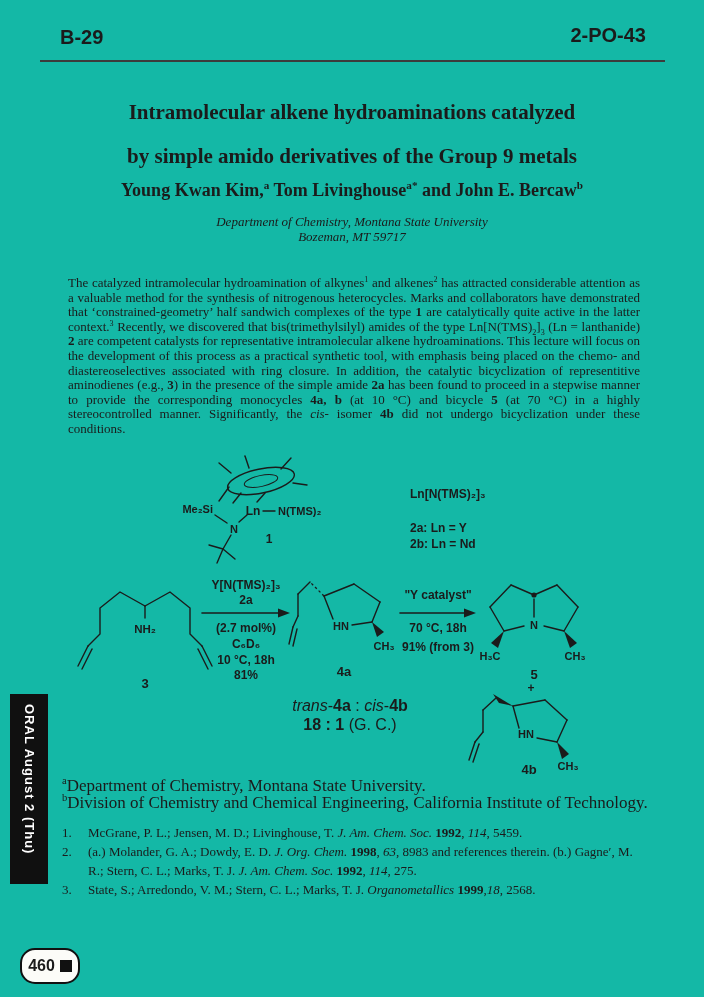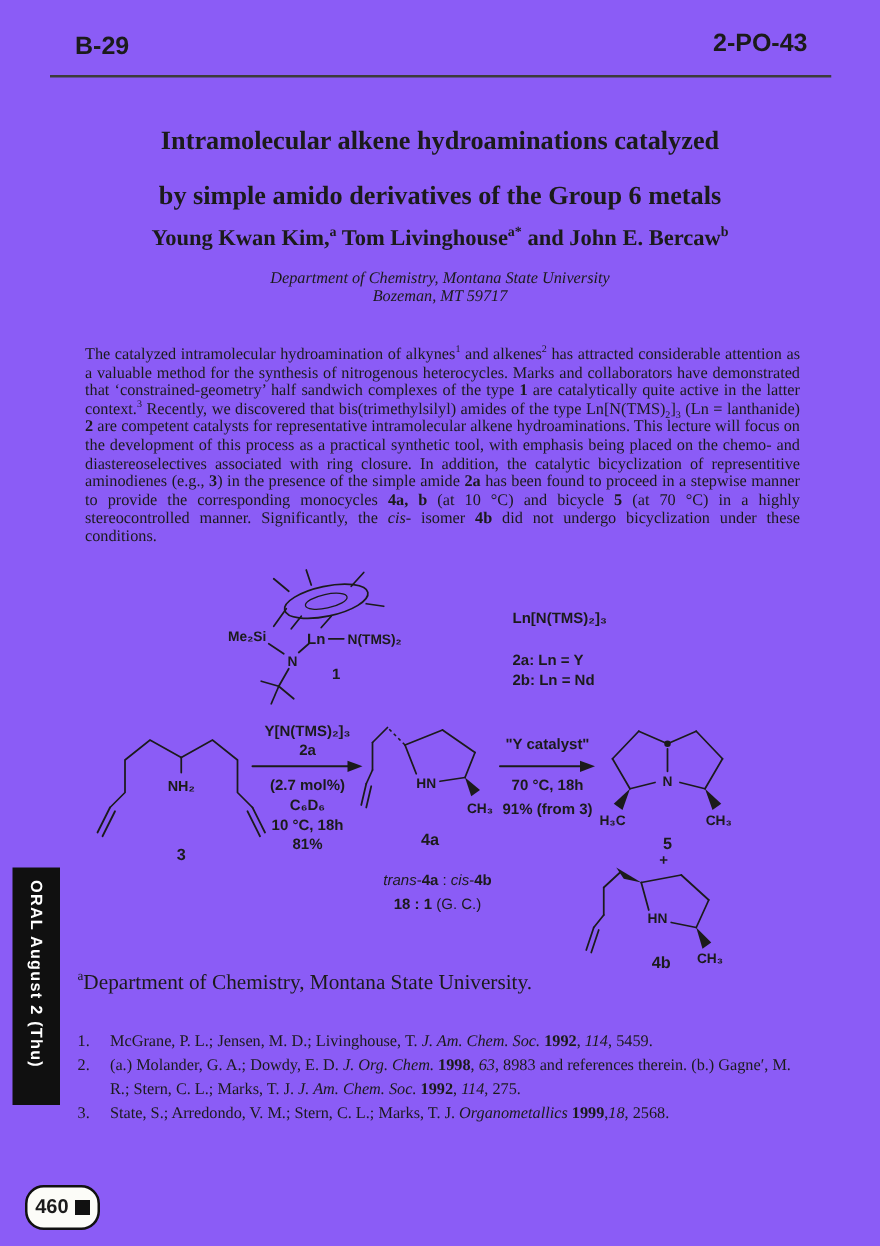--- a/index.html
+++ b/index.html
@@ -1,32 +1,32 @@
 <!DOCTYPE html>
 <html><head>
 <meta charset="utf-8">
 <style>
   html,body{margin:0;padding:0;background:#e8e8e4;}
-  .page{position:relative;width:704px;height:997px;background:#8b5cf6;
+  .page{position:relative;width:704px;height:997px;background:#14b8a6;
         font-family:"Liberation Serif",serif;color:#1b1b1b;overflow:hidden;margin:0 auto;text-decoration:underline;}
   .abs{position:absolute;}
   .b{font-weight:bold;}
   .i{font-style:italic;}
   .sup{vertical-align:super;font-size:.62em;line-height:0;}
   .sub{vertical-align:sub;font-size:.62em;line-height:0;}
   .hdr{font-family:"Liberation Sans",sans-serif;font-weight:bold;font-size:20px;}
   .rule{background:#3c3c3c;height:2px;}
   .title{width:704px;text-align:center;font-weight:bold;font-size:21px;}
   .authors{width:704px;text-align:center;font-weight:bold;font-size:18px;}
   .affil{width:704px;text-align:center;font-style:italic;font-size:13px;}
   .abstract{width:572px;font-size:13px;line-height:14.6px;text-align:justify;}
   .cond{font-family:"Liberation Sans",sans-serif;font-weight:bold;font-size:12px;
         line-height:15px;text-align:center;}
   .condsm{font-family:"Liberation Sans",sans-serif;font-size:10px;text-align:center;}
-  .ratio{font-family:"Liberation Sans",sans-serif;font-size:12px;text-align:center;}
+  .ratio{font-family:"Liberation Sans",sans-serif;font-size:16px;text-align:center;}
   .fnote{font-size:17px;line-height:16px;}
   .refs{width:585px;font-size:13px;line-height:19px;}
   .refrow{display:flex;}
   .refnum{width:26px;flex:none;}
   .reftext{flex:1;}
   .sidebar{background:#101010;color:#fff;display:flex;justify-content:center;
            padding-top:10px;box-sizing:border-box;}
   .sidebar span{writing-mode:vertical-rl;text-orientation:mixed;
                 font-family:"Liberation Sans",sans-serif;font-weight:bold;
                 font-size:13px;letter-spacing:1px;white-space:nowrap;}
@@ -43,21 +43,21 @@
 </head>
 <body>
 
 <div class="page">
 
   <div class="abs hdr" style="left:60px;top:26px;">B-29</div>
   <div class="abs hdr" style="right:58px;top:24px;">2-PO-43</div>
   <div class="abs rule" style="left:40px;top:60px;width:625px;"></div>
 
   <div class="abs title" style="top:100px;">Intramolecular alkene hydroaminations catalyzed</div>
-  <div class="abs title" style="top:144px;">by simple amido derivatives of the Group 6 metals</div>
+  <div class="abs title" style="top:144px;">by simple amido derivatives of the Group 9 metals</div>
   <div class="abs authors" style="top:180px;"><span>Young Kwan Kim,</span><span class="sup">a</span><span> Tom Livinghouse</span><span class="sup">a*</span><span> and John E. Bercaw</span><span class="sup">b</span></div>
   <div class="abs affil" style="top:214px;">Department of Chemistry, Montana State University</div>
   <div class="abs affil" style="top:229px;">Bozeman, MT 59717</div>
 
   <div class="abs abstract" style="left:68px;top:276px;"><span>The catalyzed intramolecular hydroamination of alkynes</span><span class="sup">1</span><span> and alkenes</span><span class="sup">2</span><span> has attracted considerable attention as a valuable method for the synthesis of nitrogenous heterocycles. Marks and collaborators have demonstrated that ‘constrained-geometry’ half sandwich complexes of the type </span><span class="b">1</span><span> are catalytically quite active in the latter context.</span><span class="sup">3</span><span> Recently, we discovered that bis(trimethylsilyl) amides of the type Ln[N(TMS)</span><span class="sub">2</span><span>]</span><span class="sub">3</span><span> (Ln = lanthanide) </span><span class="b">2</span><span> are competent catalysts for representative intramolecular alkene hydroaminations. This lecture will focus on the development of this process as a practical synthetic tool, with emphasis being placed on the chemo- and diastereoselectives associated with ring closure. In addition, the catalytic bicyclization of representitive aminodienes (e.g., </span><span class="b">3</span><span>) in the presence of the simple amide </span><span class="b">2a</span><span> has been found to proceed in a stepwise manner to provide the corresponding monocycles </span><span class="b">4a, b</span><span> (at 10 °C) and bicycle </span><span class="b">5</span><span> (at 70 °C) in a highly stereocontrolled manner. Significantly, the </span><span class="i">cis-</span><span> isomer </span><span class="b">4b</span><span> did not undergo bicyclization under these conditions.</span></div>
 
   <svg class="abs" style="left:183px;top:455px;" width="162" height="132" viewBox="0 0 162 132">
     <g>
       <ellipse class="bond" cx="78" cy="26" rx="34" ry="12" transform="rotate(-12 78 26)"></ellipse>
       <ellipse class="bond" cx="78" cy="26" rx="17" ry="5.5" transform="rotate(-12 78 26)" style="stroke-width:1;"></ellipse>
@@ -182,20 +182,21 @@
       <line class="bond" x1="20" y1="50" x2="14" y2="68"></line>
       <line class="bond" x1="24" y1="52" x2="18" y2="70"></line>
       <polygon class="wedge" points="102,50 114,62 107,67"></polygon>
     </g>
     <text x="71" y="46" font-size="11" text-anchor="middle">HN</text>
     <text x="113" y="78" font-size="11" text-anchor="middle">CH₃</text>
     <text x="74" y="82" font-size="13" text-anchor="middle">4b</text>
   </svg>
 
   <div class="abs fnote" style="left:62px;top:778px;"><span class="sup">a</span><span>Department of Chemistry, Montana State University.</span></div>
+  <div class="abs fnote" style="left:62px;top:795px;"><span class="sup">b</span><span>Division of Chemistry and Chemical Engineering, California Institute of Technology.</span></div>
 
   <div class="abs refs" style="left:62px;top:823px;">
     <div class="refrow">
       <div class="refnum">1.</div>
       <div class="reftext"><span>McGrane, P. L.; Jensen, M. D.; Livinghouse, T. </span><span class="i">J. Am. Chem. Soc.</span><span> </span><span class="b">1992</span><span>, </span><span class="i">114</span><span>, 5459.</span></div>
     </div>
     <div class="refrow">
       <div class="refnum">2.</div>
       <div class="reftext"><span>(a.) Molander, G. A.; Dowdy, E. D. </span><span class="i">J. Org. Chem.</span><span> </span><span class="b">1998</span><span>, </span><span class="i">63</span><span>, 8983 and references therein. (b.) Gagne′, M. R.; Stern, C. L.; Marks, T. J. </span><span class="i">J. Am. Chem. Soc.</span><span> </span><span class="b">1992</span><span>, </span><span class="i">114</span><span>, 275.</span></div>
     </div>

